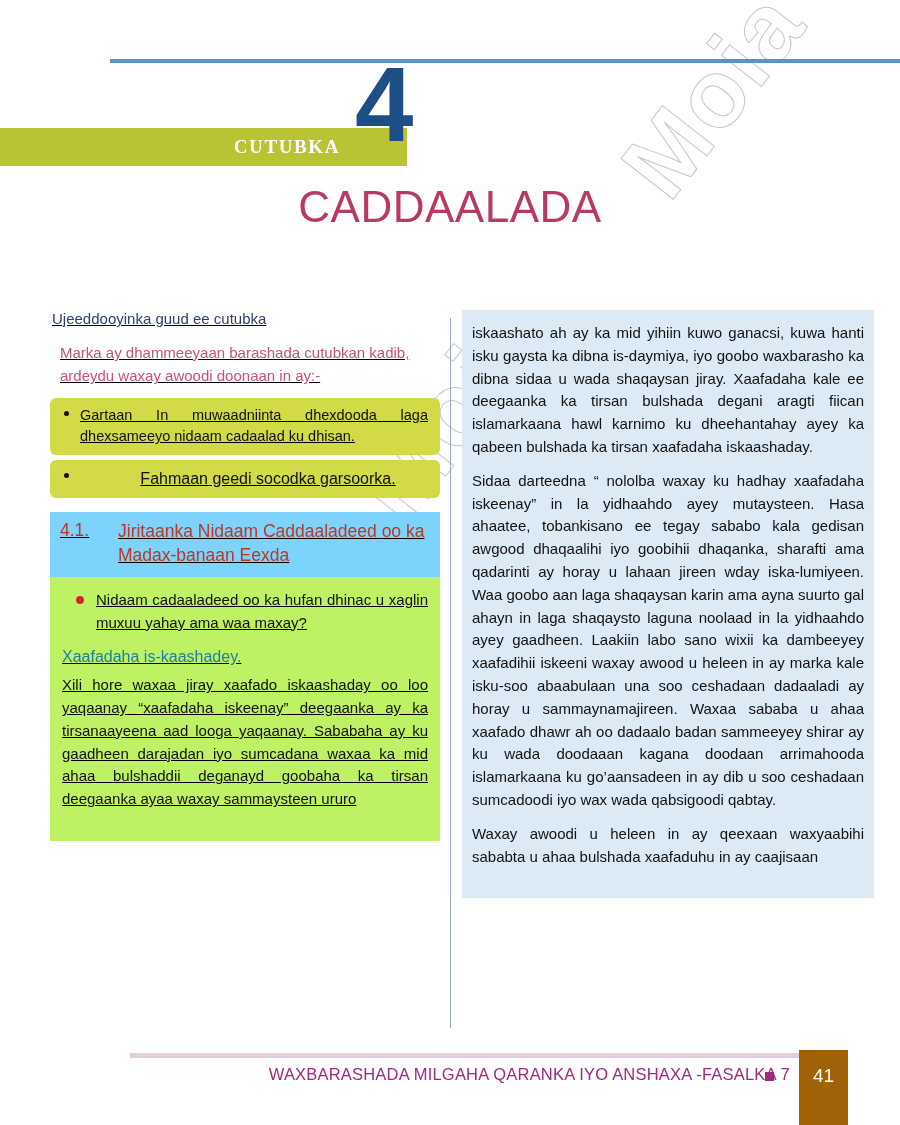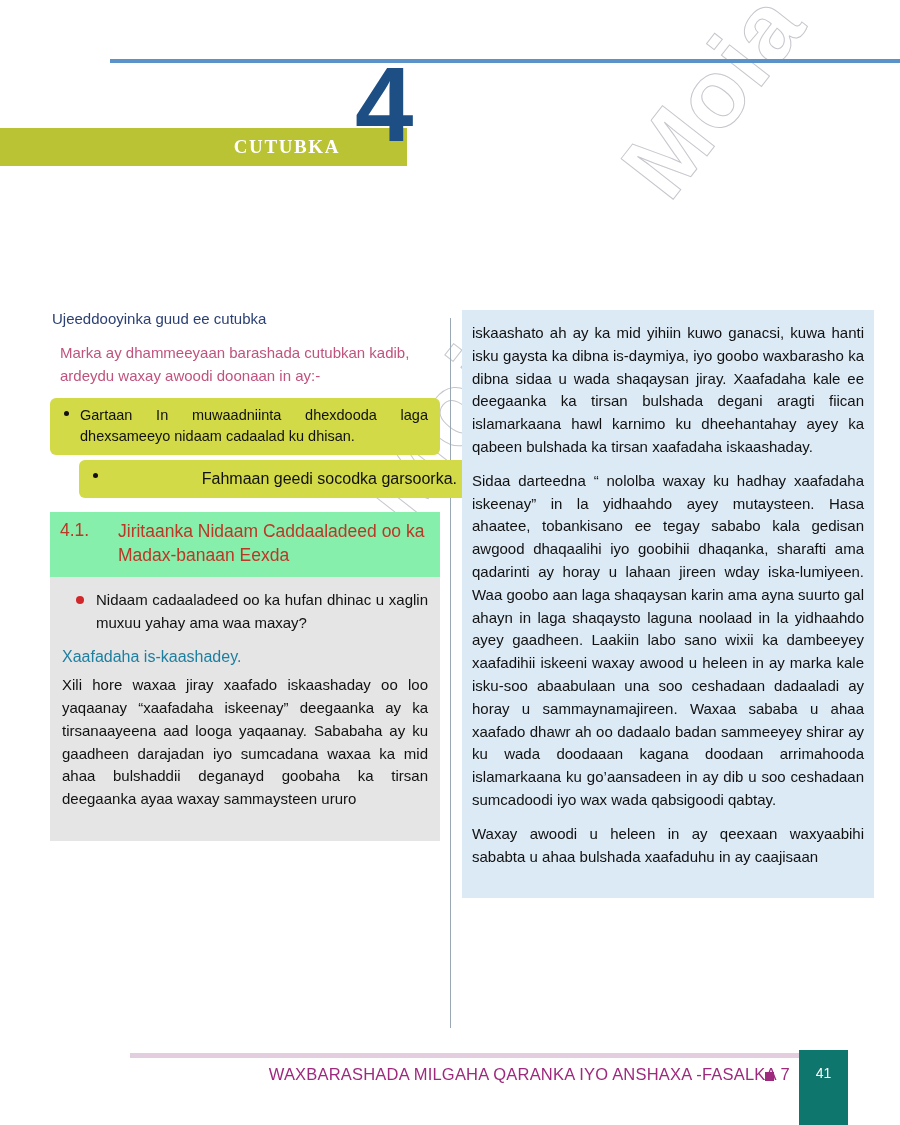--- a/index.html
+++ b/index.html
@@ -120,20 +120,21 @@
     z-index: 3;
   }
 
   
   .col-left {
     position: absolute;
     left: 50px;
     top: 310px;
     width: 460px;
     z-index: 3;
+    text-decoration: underline;
   }
   .col-right {
     position: absolute;
     left: 462px;
     top: 310px;
     width: 388px;
     z-index: 3;
   }
   .col-divider {
     position: absolute;
@@ -179,49 +180,48 @@
   .obj-item .dot {
     position: absolute;
     left: 14px;
     top: 13px;
     width: 5px;
     height: 5px;
     background: #111;
     border-radius: 50%;
   }
   .obj-item.center-line {
-    text-align: right;
+    text-align: center;
     padding-left: 58px;
     font-size: 16px;
-    margin-left: 29px;
   }
 
   
   .sec-head {
-    background: #86efac;
+    background: #7dd3fc;
     display: flex;
     padding: 8px 10px 10px 10px;
     margin-top: 14px;
     box-sizing: border-box;
     width: 390px;
   }
   .sec-num {
     color: #bb3726;
     font-size: 17.5px;
     width: 58px;
     flex: 0 0 58px;
   }
   .sec-title {
     color: #bb3726;
     font-size: 17.5px;
     line-height: 1.35;
   }
 
   .blue-block {
-    background: #e5e5e5;
+    background: #bef264;
     padding: 12px 12px 14px 12px;
     box-sizing: border-box;
     width: 390px;
   }
   .q-list {
     margin: 0;
     padding: 0;
     list-style: none;
   }
   .q-item {
@@ -295,23 +295,23 @@
     height: 9px;
     background: #9e2a7e;
     z-index: 3;
   }
   .page-num-box {
     position: absolute;
     left: 799px;
     top: 1050px;
     width: 49px;
     height: 75px;
-    background: #0f766e;
+    background: #a16207;
     color: #ffffff;
-    font-size: 14px;
+    font-size: 19px;
     display: flex;
     align-items: flex-start;
     justify-content: center;
     padding-top: 15px;
     box-sizing: border-box;
     z-index: 3;
   }
 </style>
 </head>
 <body>
@@ -321,20 +321,21 @@
   <div class="watermark-layer">
     <div class="wm wm-a">Moia</div>
     <div class="wm wm-b">Moia</div>
     <div class="wm wm-c">Moia</div>
   </div>
 
   <div class="top-rule"></div>
   <div class="chapter-band"></div>
   <div class="chapter-word">CUTUBKA</div>
   <div class="chapter-number">4</div>
+  <div class="page-title">CADDAALADA</div>
 
   <div class="col-divider"></div>
 
   <div class="col-left">
 
     <div class="objectives-heading">Ujeeddooyinka guud ee cutubka</div>
     <div class="objectives-intro">Marka ay dhammeeyaan barashada cutubkan kadib, ardeydu waxay awoodi doonaan in ay:-</div>
 
     <ul class="obj-list">
       <li class="obj-item">

